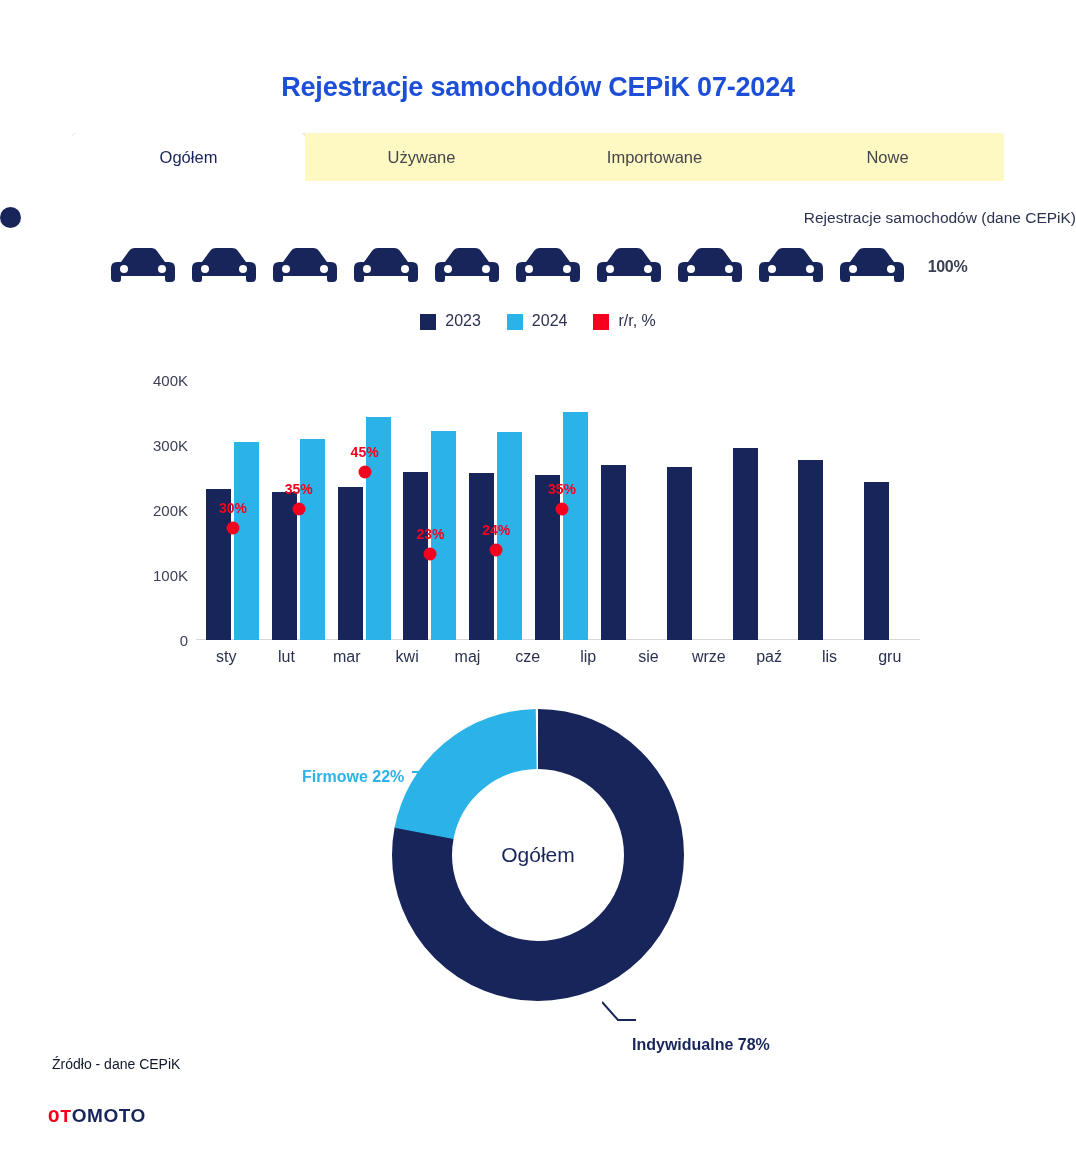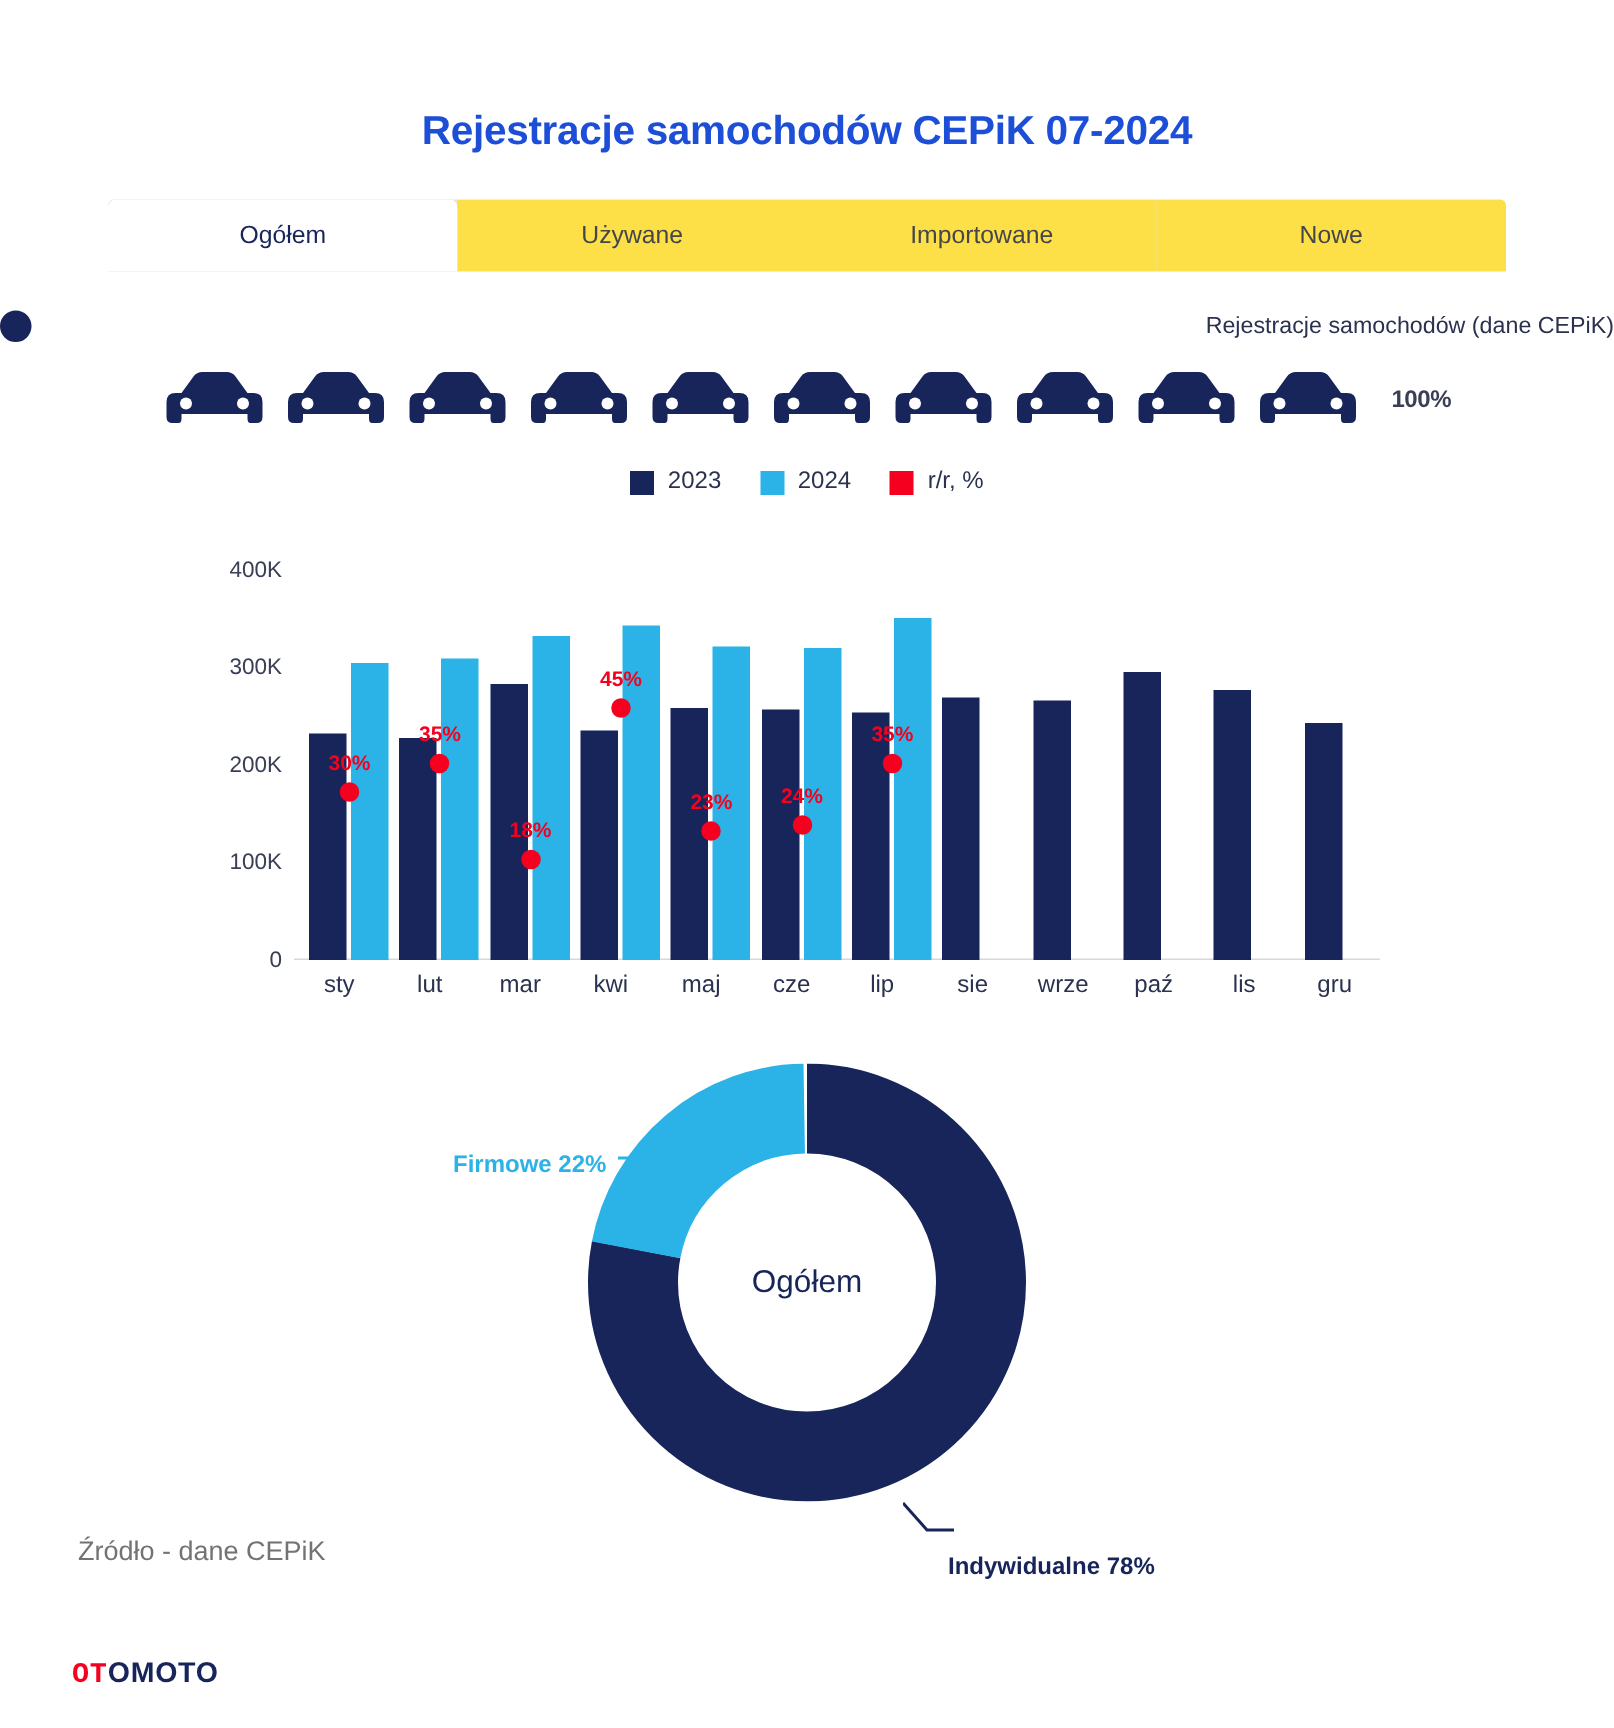--- a/index.html
+++ b/index.html
@@ -38,21 +38,21 @@
     border-radius: 4px 4px 0 0;
     overflow: hidden;
   }
   .tab {
     flex: 1;
     display: flex;
     align-items: center;
     justify-content: center;
     font-size: 16.5px;
     color: #44464b;
-    background: #fde047;
+    background: #fef9c3;
     border-radius: 0;
     cursor: pointer;
   }
   .tab.active {
     background: #ffffff;
     color: #17255a;
     border-radius: 5px 5px 0 0;
     box-shadow: 0 0 3px rgba(0,0,0,0.07);
   }
   
@@ -221,23 +221,23 @@
     left: 632px;
     top: 1036px;
     font-size: 16px;
     color: #17255a;
     font-weight: 600;
   }
   .leader { position: absolute; }
   .source {
     position: absolute;
     left: 52px;
-    top: 1024px;
-    font-size: 18px;
-    color: #737373;
+    top: 1056px;
+    font-size: 14px;
+    color: #0f172a;
   }
   .logo {
     position: absolute;
     left: 48px;
     top: 1105px;
     font-size: 19px;
     font-weight: bold;
     letter-spacing: 0.5px;
   }
   .logo .o { color: #f5001e; font-family: Liberation Mono, monospace; }
@@ -378,26 +378,20 @@
             <div class="marker" style="bottom: 43.2%;"></div>
             <div class="marker-label" style="bottom: calc(43.2% + 12px);">30%</div>
           </div>
           <div class="group">
             <div class="bar b2023" style="height: 57%;"></div>
             <div class="bar b2024" style="height: 77.5%;"></div>
             <div class="marker" style="bottom: 50.4%;"></div>
             <div class="marker-label" style="bottom: calc(50.4% + 12px);">35%</div>
           </div>
           <div class="group">
-            <div class="bar b2023" style="height: 70.75%;"></div>
-            <div class="bar b2024" style="height: 83.25%;"></div>
-            <div class="marker" style="bottom: 25.92%;"></div>
-            <div class="marker-label" style="bottom: calc(25.92% + 12px);">18%</div>
-          </div>
-          <div class="group">
             <div class="bar b2023" style="height: 59%;"></div>
             <div class="bar b2024" style="height: 85.75%;"></div>
             <div class="marker" style="bottom: 64.8%;"></div>
             <div class="marker-label" style="bottom: calc(64.8% + 12px);">45%</div>
           </div>
           <div class="group">
             <div class="bar b2023" style="height: 64.75%;"></div>
             <div class="bar b2024" style="height: 80.25%;"></div>
             <div class="marker" style="bottom: 33.12%;"></div>
             <div class="marker-label" style="bottom: calc(33.12% + 12px);">23%</div>

